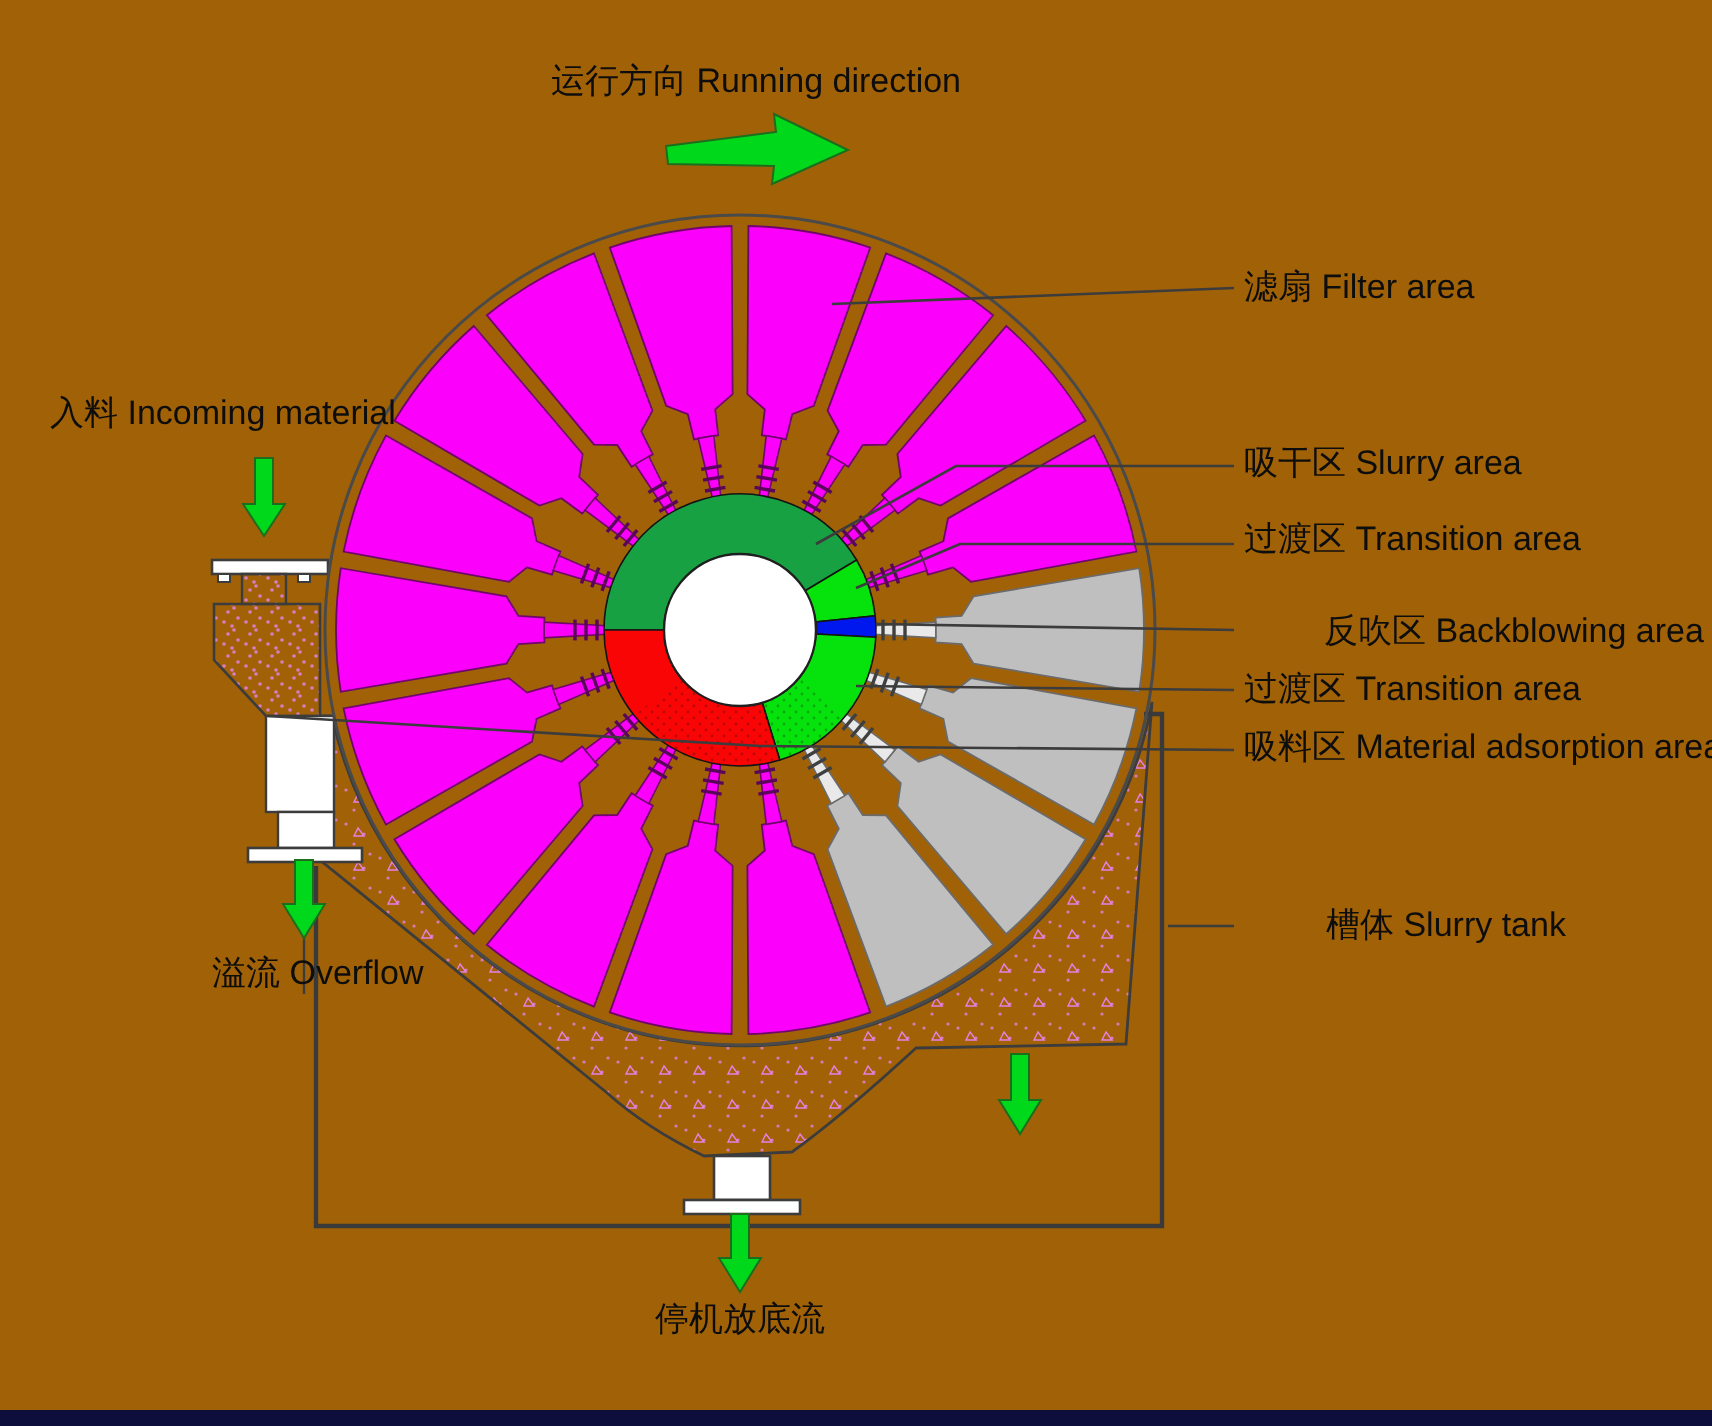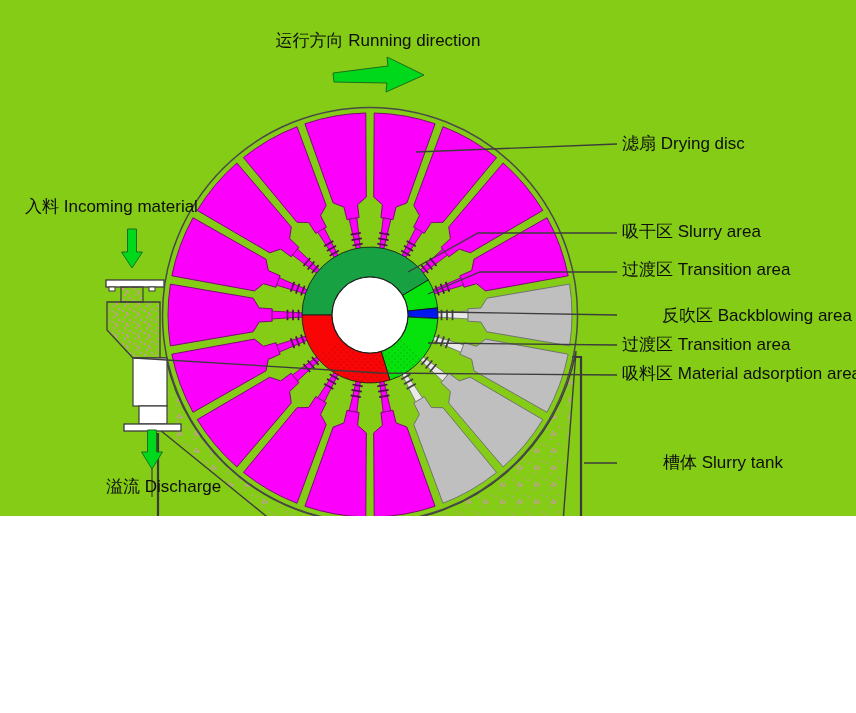--- a/index.html
+++ b/index.html
@@ -1,16 +1,16 @@
 <!DOCTYPE html>
 <html><head>
 <meta charset="utf-8">
 <style>
   html,body{margin:0;padding:0;background:#ffffff;}
-  #page{position:relative;width:856px;height:516px;background:#84cc16;overflow:hidden;
+  #page{position:relative;width:856px;height:713px;background:#a16207;overflow:hidden;
         font-family:"Liberation Sans", sans-serif;}
   #diagram-svg{position:absolute;left:0;top:0;}
   .lbl{position:absolute;font-size:17px;color:#0d0d0d;white-space:nowrap;line-height:1.15;}
   .lbl.center{transform:translateX(-50%);}
   #footer-bar{position:absolute;left:0;top:705px;width:856px;height:8px;}
 </style>
 </head>
 <body>
 
 <div id="page">
@@ -164,27 +164,27 @@
       <polygon points="127.5,229 136.5,229 136.5,252 142.5,252 132,268 121.5,252 127.5,252" fill="#00D81C" stroke="#1C6E1C" stroke-width="1"></polygon>
       <polygon points="147.5,430 156.5,430 156.5,452 162.5,452 152,469 141.5,452 147.5,452" fill="#00D81C" stroke="#1C6E1C" stroke-width="1"></polygon>
       <polygon points="505.5,527 514.5,527 514.5,550 520.5,550 510,567 499.5,550 505.5,550" fill="#00D81C" stroke="#1C6E1C" stroke-width="1"></polygon>
       <polygon points="365.5,607 374.5,607 374.5,629 380.5,629 370,646 359.5,629 365.5,629" fill="#00D81C" stroke="#1C6E1C" stroke-width="1"></polygon>
     </svg>
 
   <div class="lbl center" style="left:378px;top:31px;">运行方向 Running direction</div>
 
   <div class="lbl" style="left:25px;top:197px;">入料 Incoming material</div>
 
-  <div class="lbl" style="left:106px;top:477px;">溢流 Discharge</div>
+  <div class="lbl" style="left:106px;top:477px;">溢流 Overflow</div>
 
 
   <div class="lbl center" style="left:370px;top:650px;">停机放底流</div>
 
 
-  <div class="lbl" style="left:622px;top:134px;">滤扇 Drying disc</div>
+  <div class="lbl" style="left:622px;top:134px;">滤扇 Filter area</div>
   <div class="lbl" style="left:622px;top:222px;">吸干区 Slurry area</div>
   <div class="lbl" style="left:622px;top:260px;">过渡区 Transition area</div>
   <div class="lbl" style="left:622px;top:306px;margin-left:40px;">反吹区 Backblowing area</div>
   <div class="lbl" style="left:622px;top:335px;">过渡区 Transition area</div>
   <div class="lbl" style="left:622px;top:364px;">吸料区 Material adsorption area</div>
   <div class="lbl" style="left:622px;top:453px;margin-left:41px;">槽体 Slurry tank</div>
 
   <div id="footer-bar" style="background: rgb(14, 14, 60);"></div>
 </div>
 

